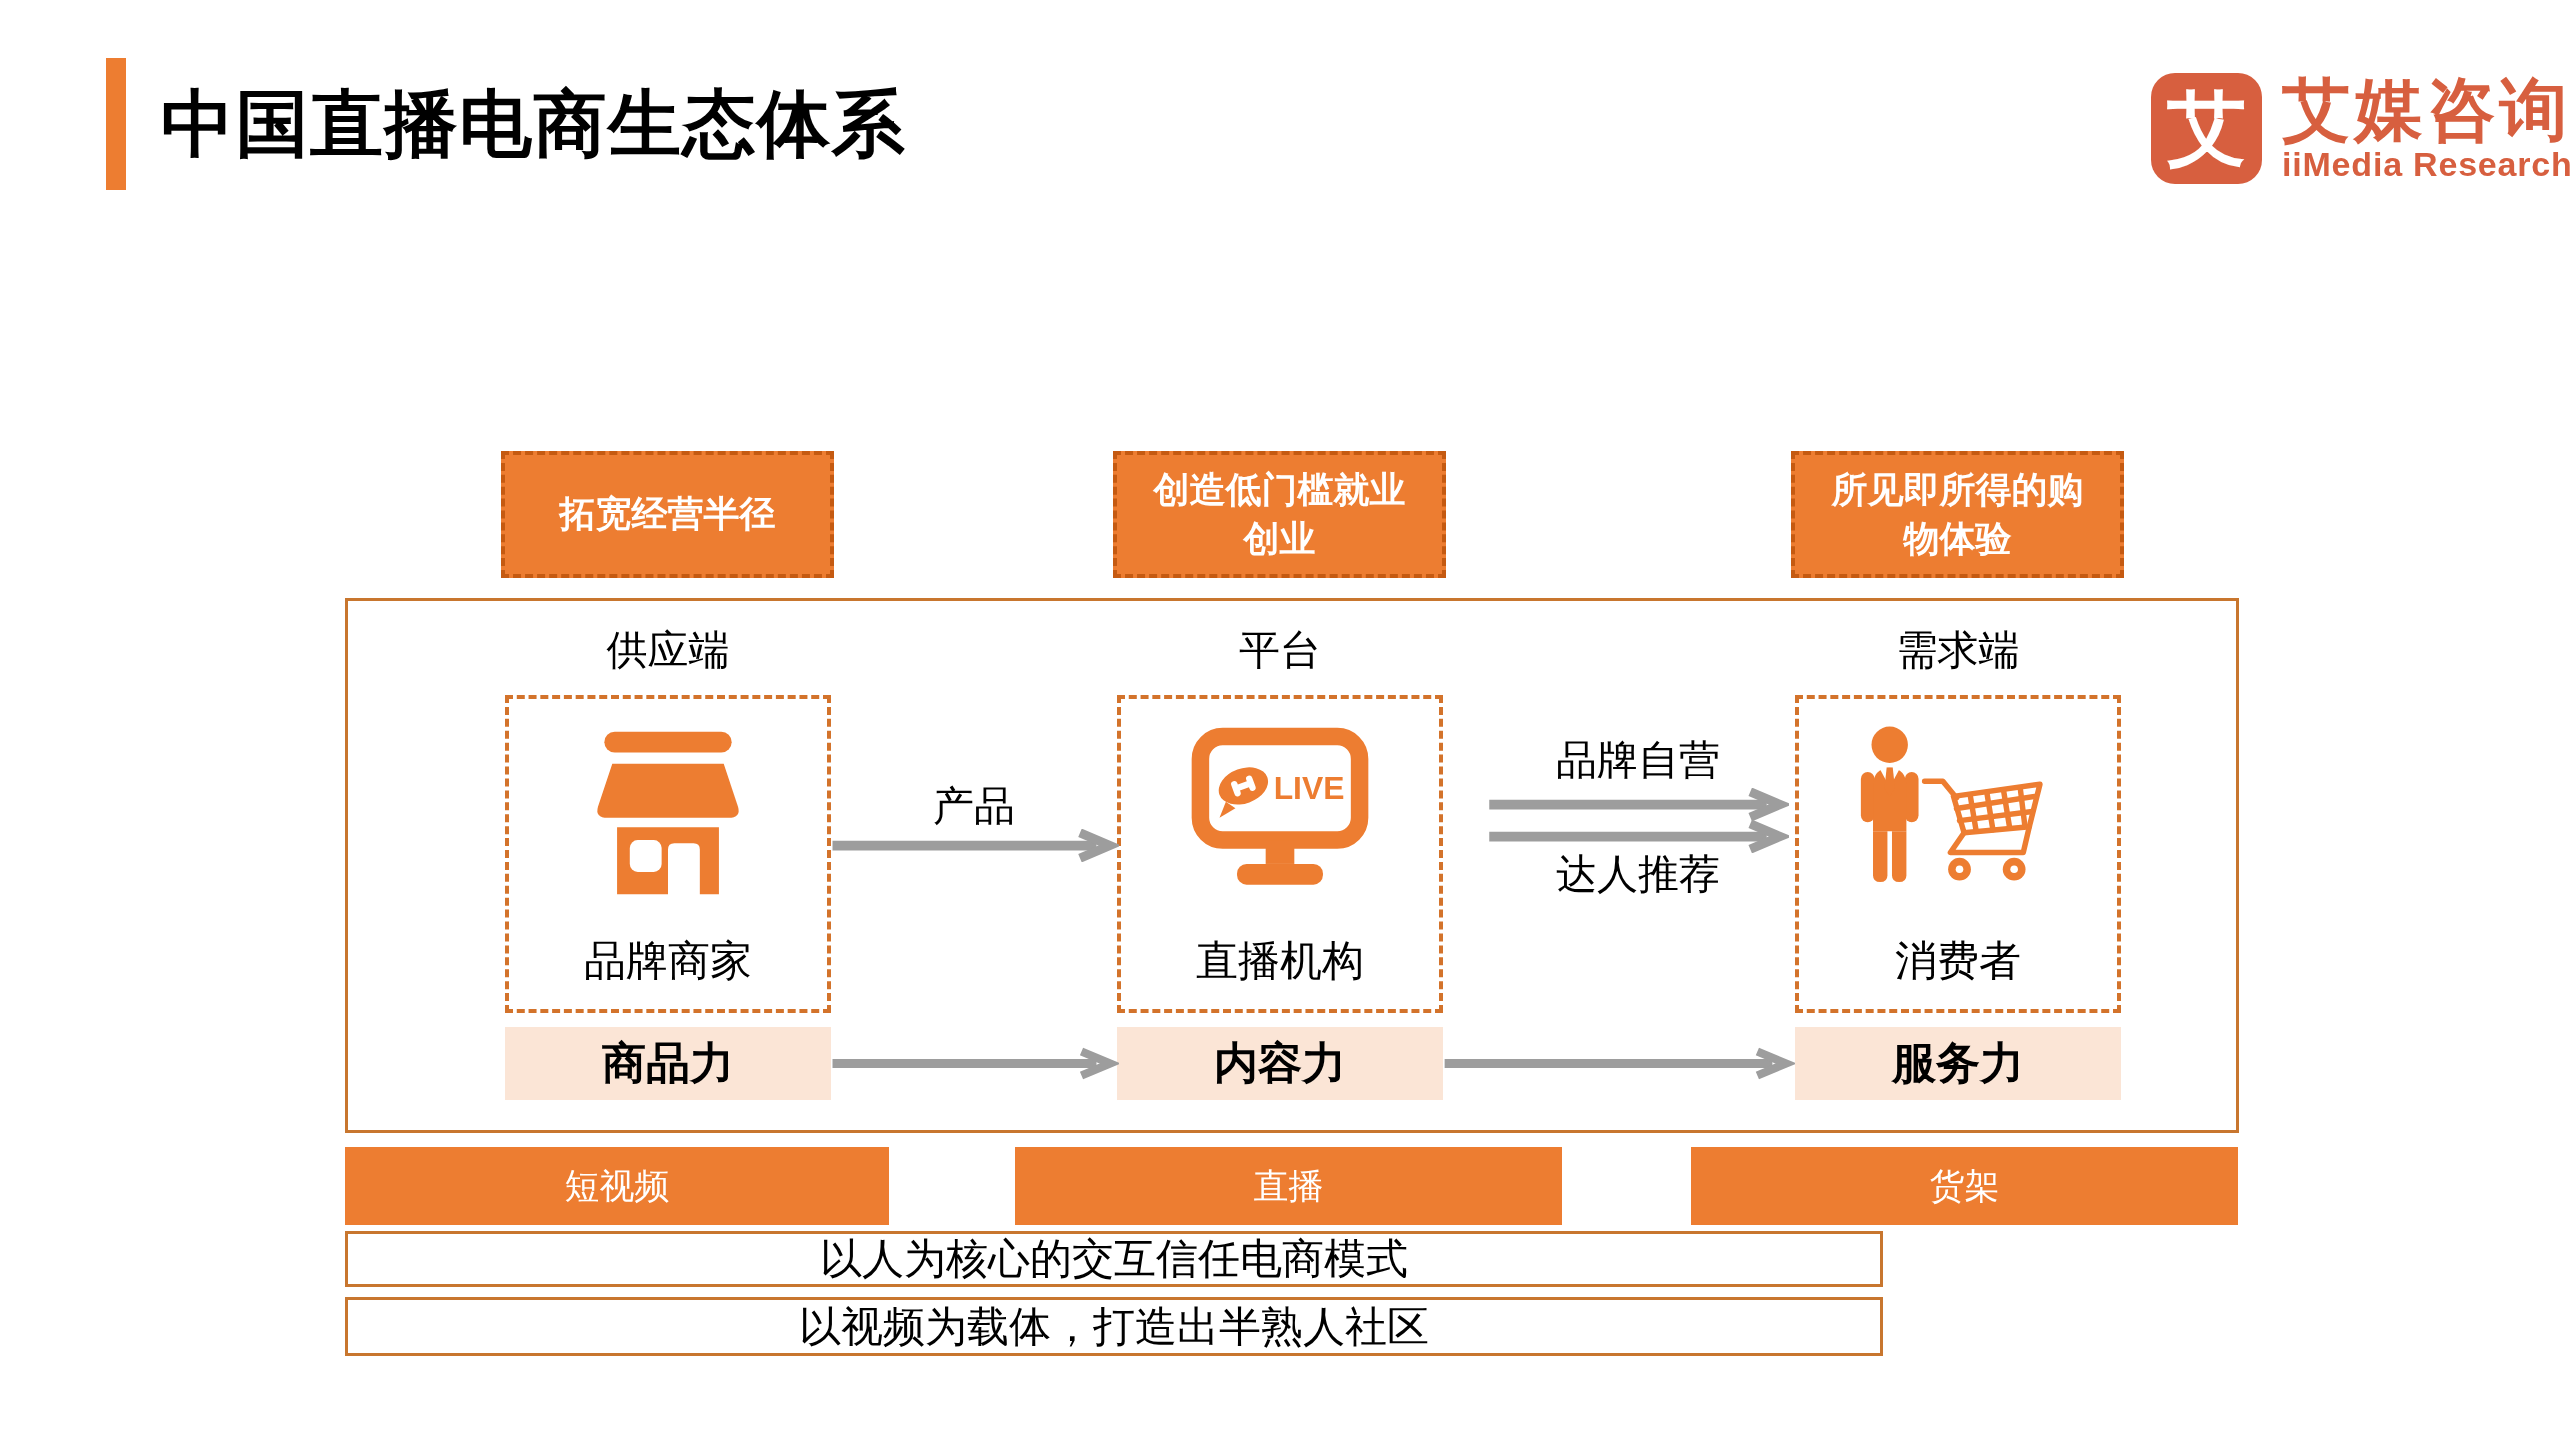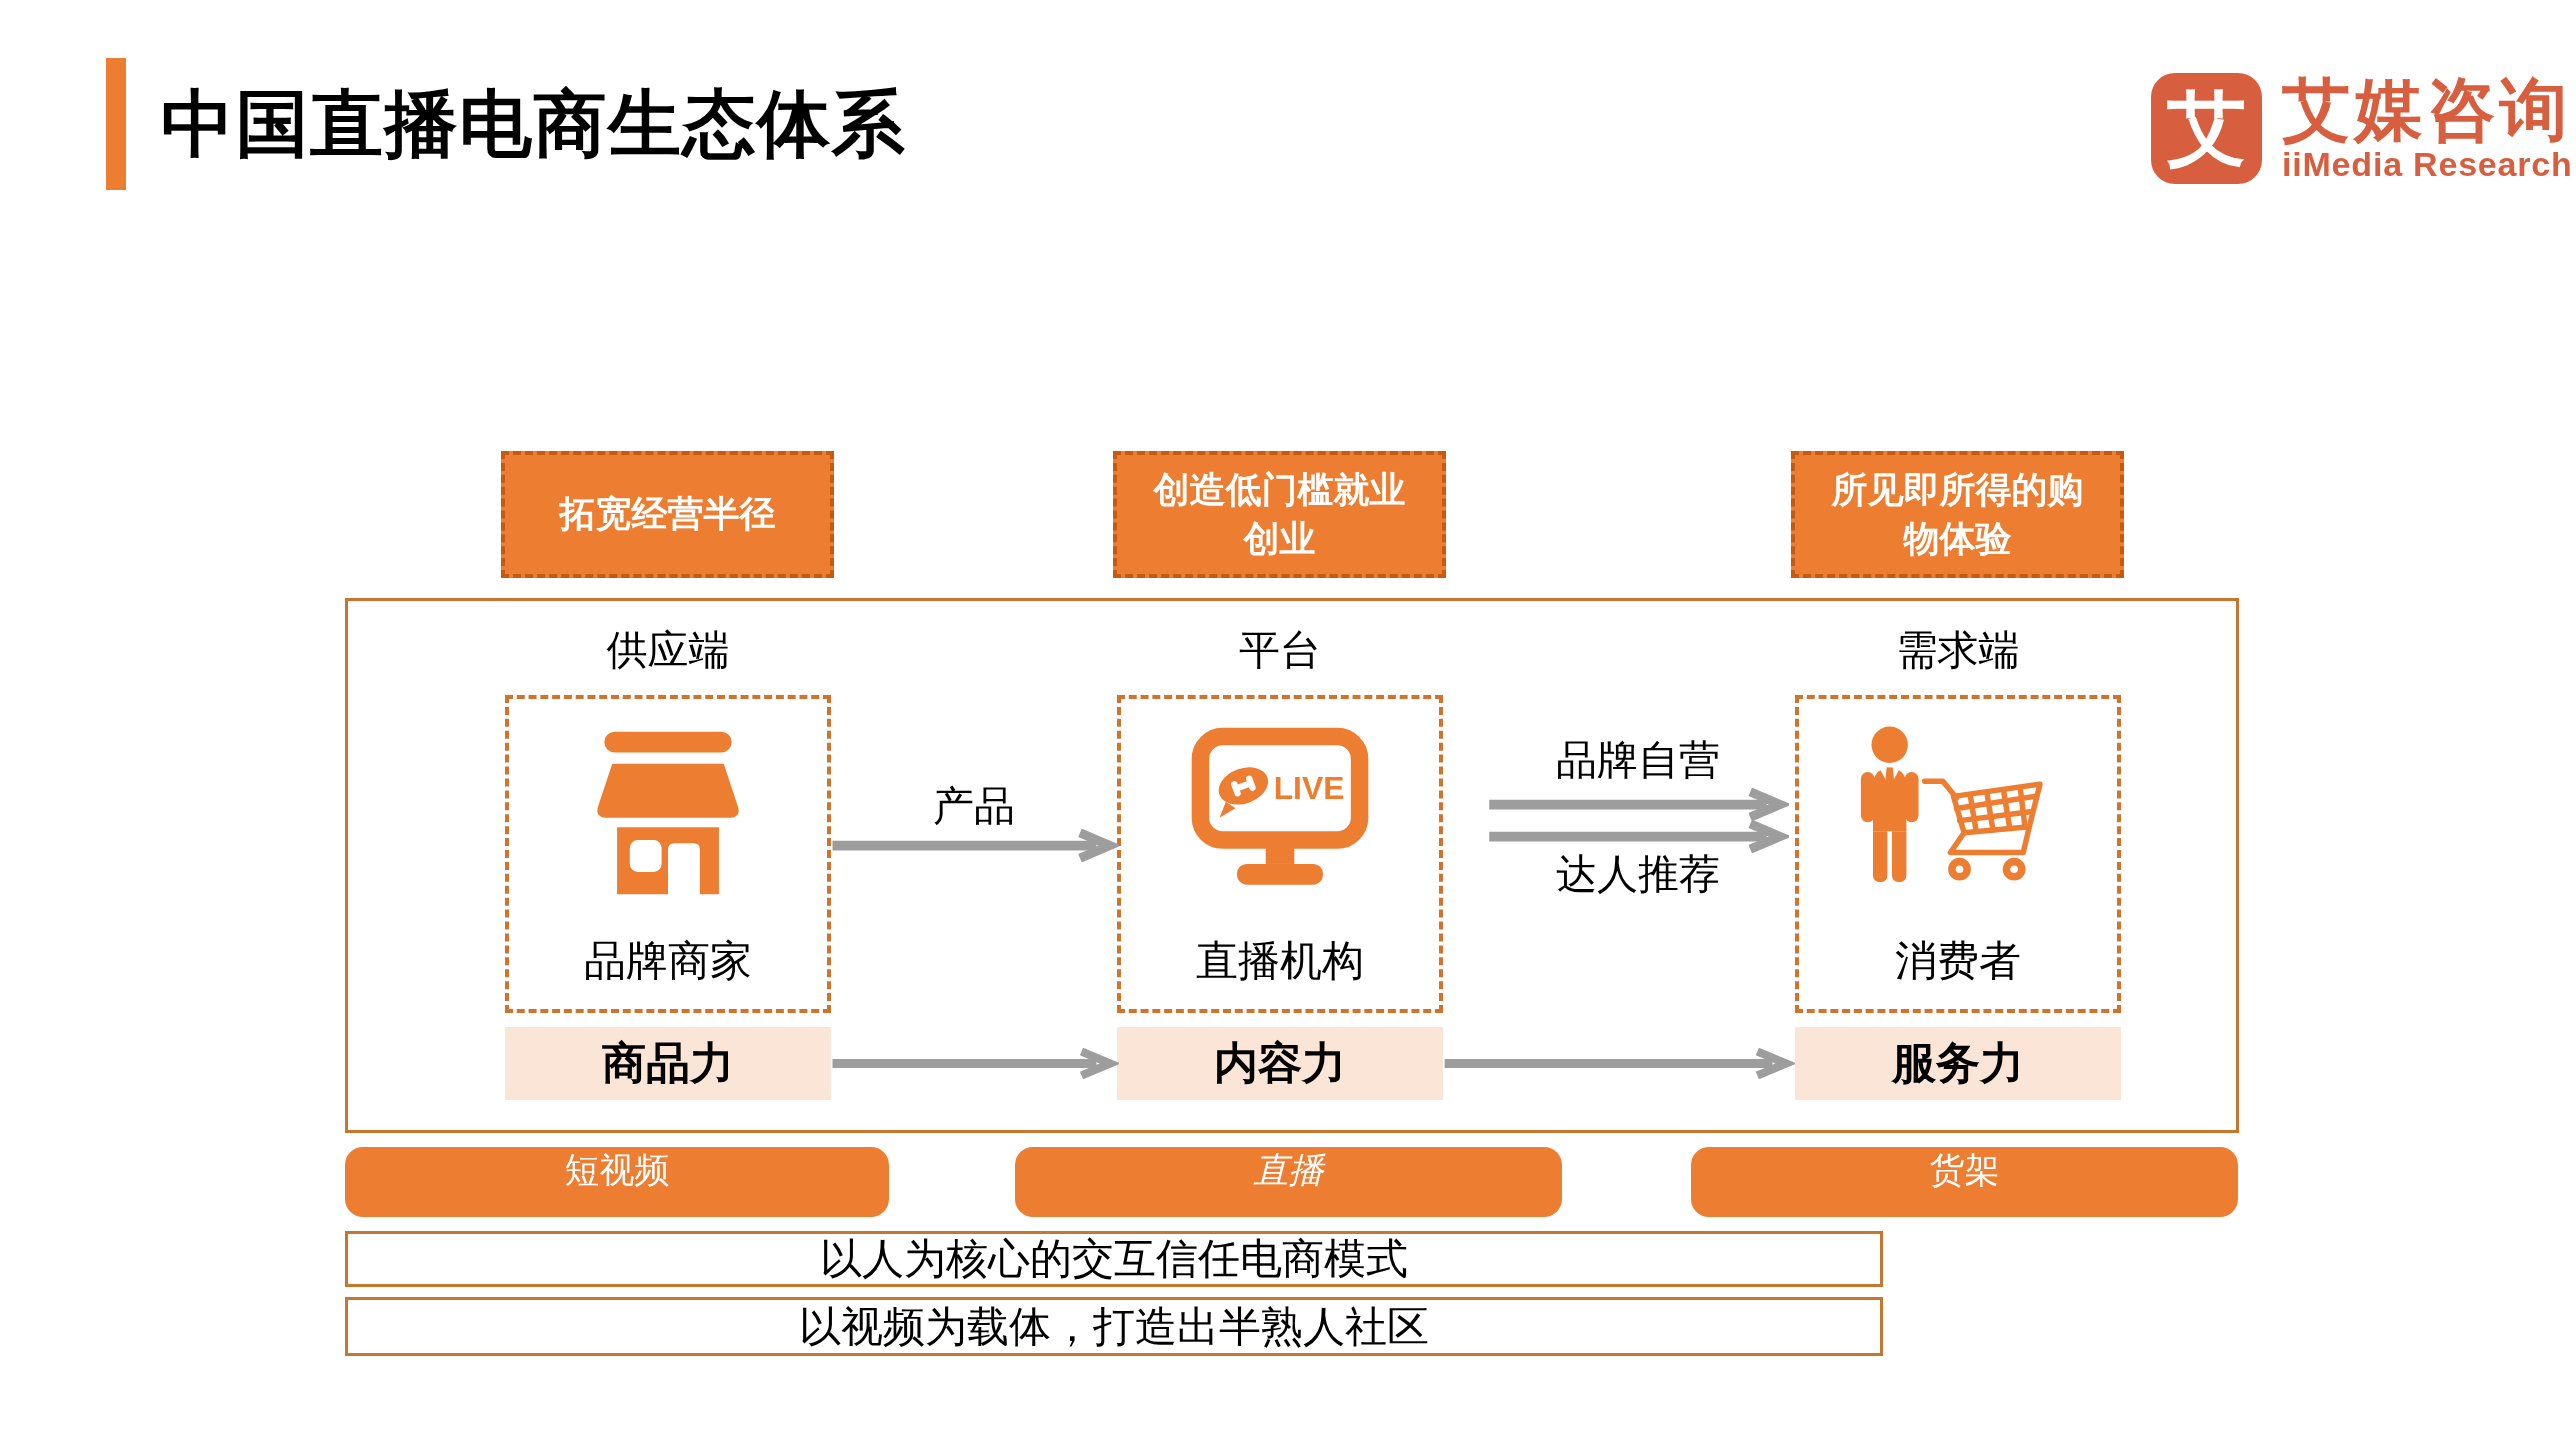--- a/index.html
+++ b/index.html
@@ -81,26 +81,26 @@
     background:#FBE5D6;
     display:flex;align-items:center;justify-content:center;
     font-size:44px;color:#000;font-weight:bold;
   }
   .power-box-1{left:505px;}
   .power-box-2{left:1117px;}
   .power-box-3{left:1795px;}
 
   
   .channel-bar{
-    top:1147px;height:70px;background:#ED7D31;
-    display:flex;align-items:flex-start;justify-content:center;
-    color:#fff;font-size:35px;border-radius:18px;
+    top:1147px;height:78px;background:#ED7D31;
+    display:flex;align-items:center;justify-content:center;
+    color:#fff;font-size:35px;
   }
   .channel-bar-1{left:345px;width:544px;}
-  .channel-bar-2{left:1015px;width:547px;font-style:italic;}
+  .channel-bar-2{left:1015px;width:547px;}
   .channel-bar-3{left:1691px;width:547px;}
 
   
   .foundation-row{
     left:345px;width:1538px;
     border:3.8px solid #C8762E;box-sizing:border-box;background:#fff;
     display:flex;align-items:center;justify-content:center;
     font-size:42px;color:#000;
   }
   .foundation-row-1{top:1231px;height:56px;}

